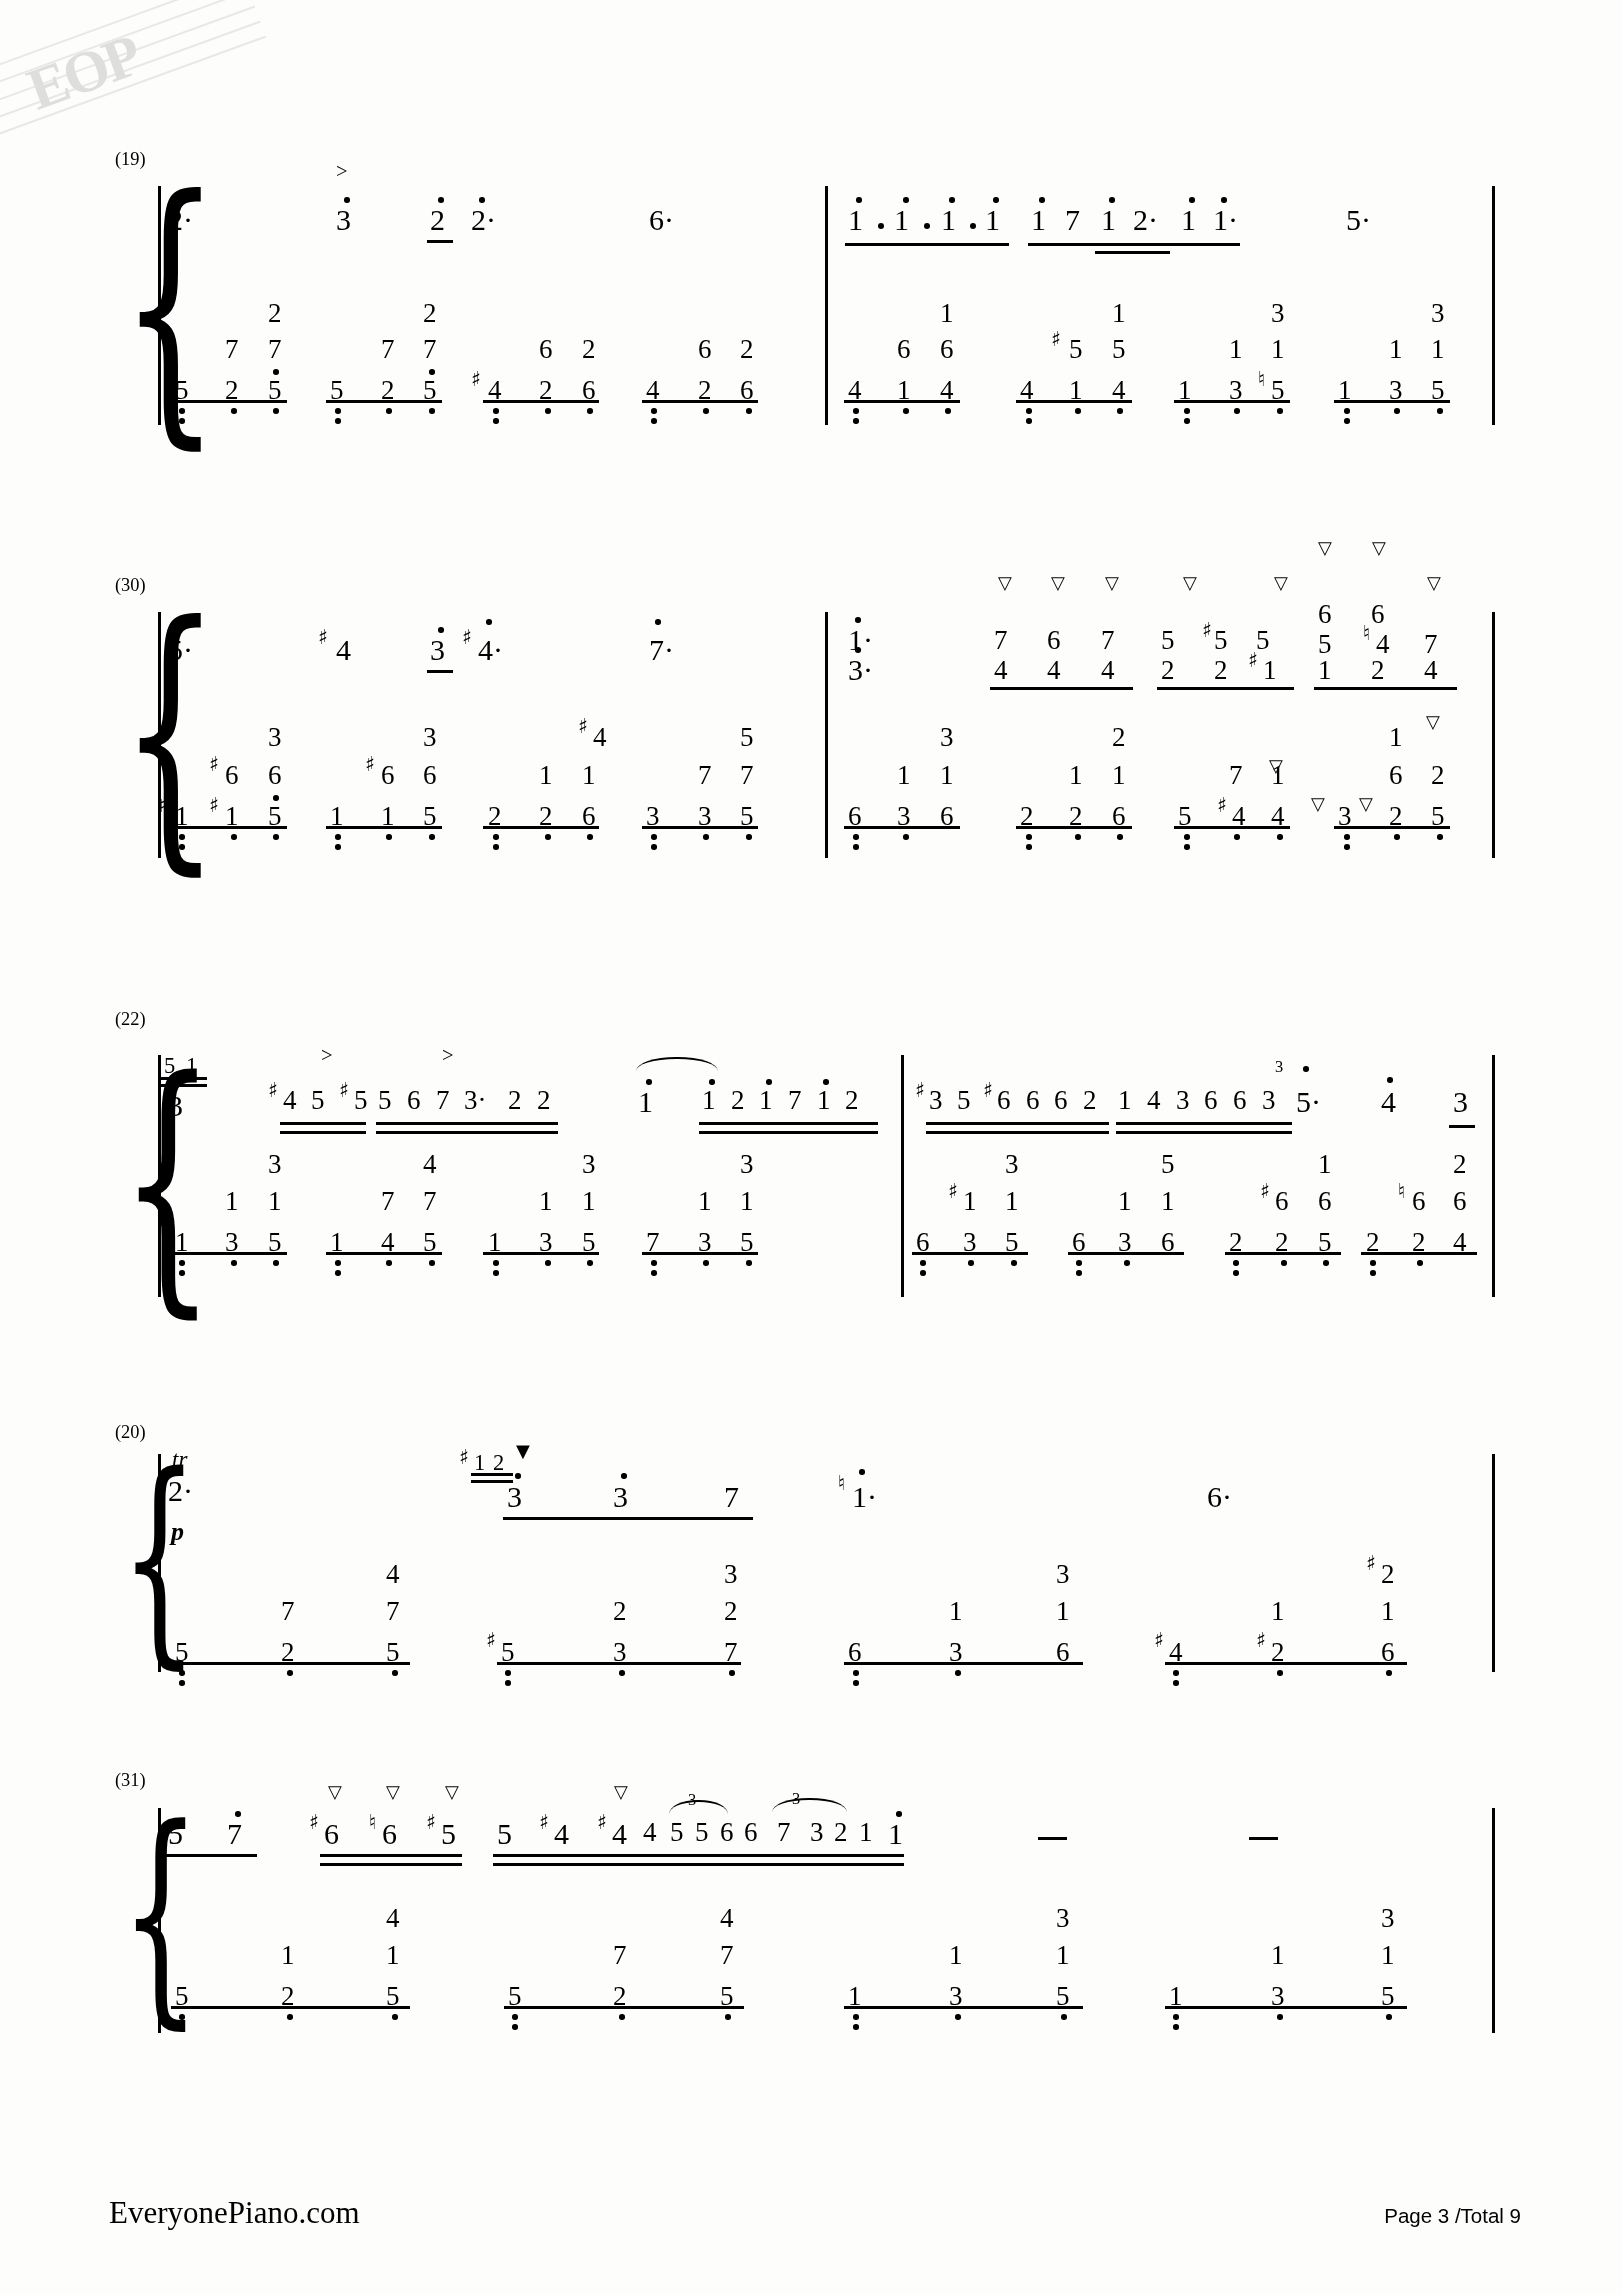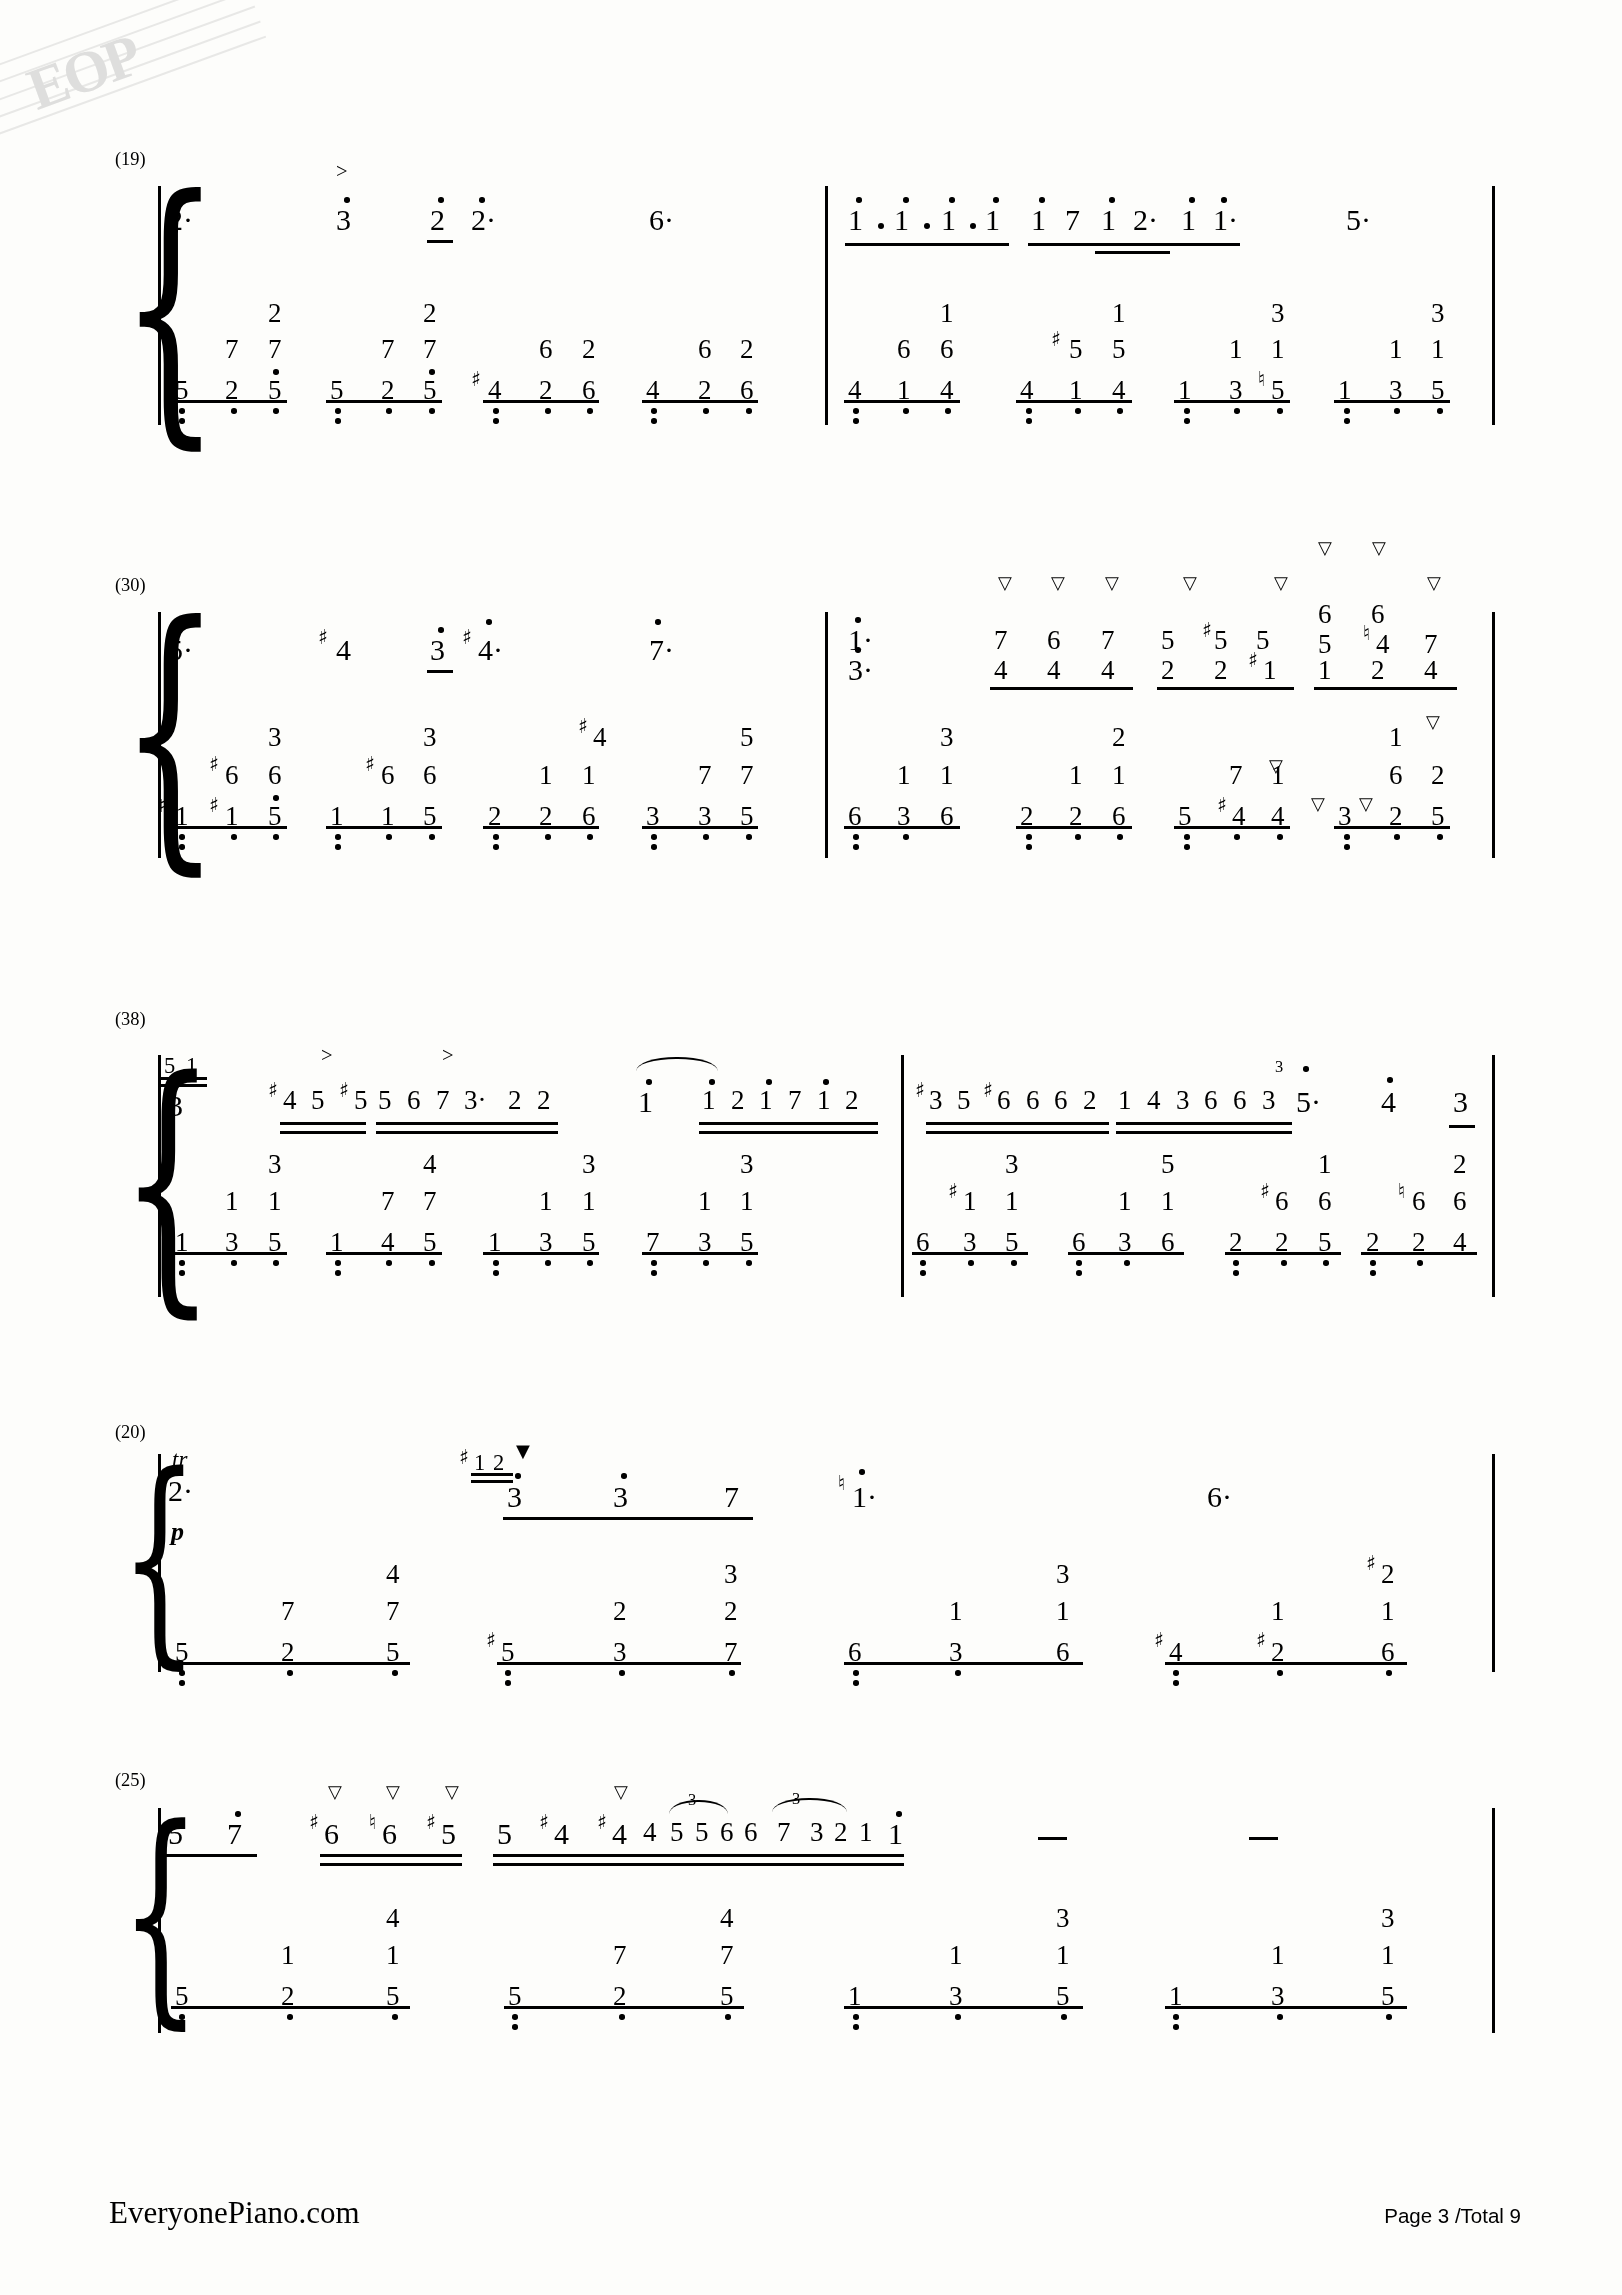--- a/index.html
+++ b/index.html
@@ -405,21 +405,21 @@
     <div class="n sm" style="left:1389px;top:803px">2</div>
     <div class="n sm" style="left:1431px;top:803px">5</div>
     <div class="dotbelow" style="left:1344px;top:834px"></div>
       <div class="dotbelow" style="left:1344px;top:844px"></div>
     <div class="dotbelow" style="left:1394px;top:834px"></div>
     <div class="dotbelow" style="left:1437px;top:834px"></div>
     <div class="beam" style="left:1334px;top:826px;width:116px"></div>
   </div>
 
   <div class="system">
-    <div class="measure-no" style="left:115px;top:1009px">(38)</div>
+    <div class="measure-no" style="left:115px;top:1009px">(22)</div>
     <div class="brace" style="left:120px;top:1045px;font-size:273px">{</div>
     <div class="barline" style="left:158px;top:1055px;height:242px"></div>
     <div class="barline" style="left:901px;top:1055px;height:242px"></div>
     <div class="barline" style="left:1492px;top:1055px;height:242px"></div>
 
     <div class="accentmark" style="left:321px;top:1045px">&gt;</div>
     <div class="accentmark" style="left:442px;top:1045px">&gt;</div>
 
     <div class="n tiny" style="left:164px;top:1055px">5</div>
     <div class="n tiny" style="left:186px;top:1055px">1</div>
@@ -660,21 +660,21 @@
     <div class="n sm" style="left:1271px;top:1639px">2</div>
     <div class="n sm" style="left:1381px;top:1639px">6</div>
     <div class="dotbelow" style="left:1173px;top:1670px"></div>
       <div class="dotbelow" style="left:1173px;top:1680px"></div>
     <div class="dotbelow" style="left:1277px;top:1670px"></div>
     <div class="dotbelow" style="left:1386px;top:1670px"></div>
     <div class="beam" style="left:1165px;top:1662px;width:242px"></div>
   </div>
 
   <div class="system">
-    <div class="measure-no" style="left:115px;top:1770px">(25)</div>
+    <div class="measure-no" style="left:115px;top:1770px">(31)</div>
     <div class="brace" style="left:120px;top:1798px;font-size:232px">{</div>
     <div class="barline" style="left:158px;top:1808px;height:225px"></div>
     <div class="barline" style="left:1492px;top:1808px;height:225px"></div>
 
     <div class="downmark" style="left:328px;top:1783px">▽</div>
     <div class="downmark" style="left:386px;top:1783px">▽</div>
     <div class="downmark" style="left:445px;top:1783px">▽</div>
     <div class="downmark" style="left:614px;top:1783px">▽</div>
 
     <div class="n" style="left:168px;top:1819px">5</div>

